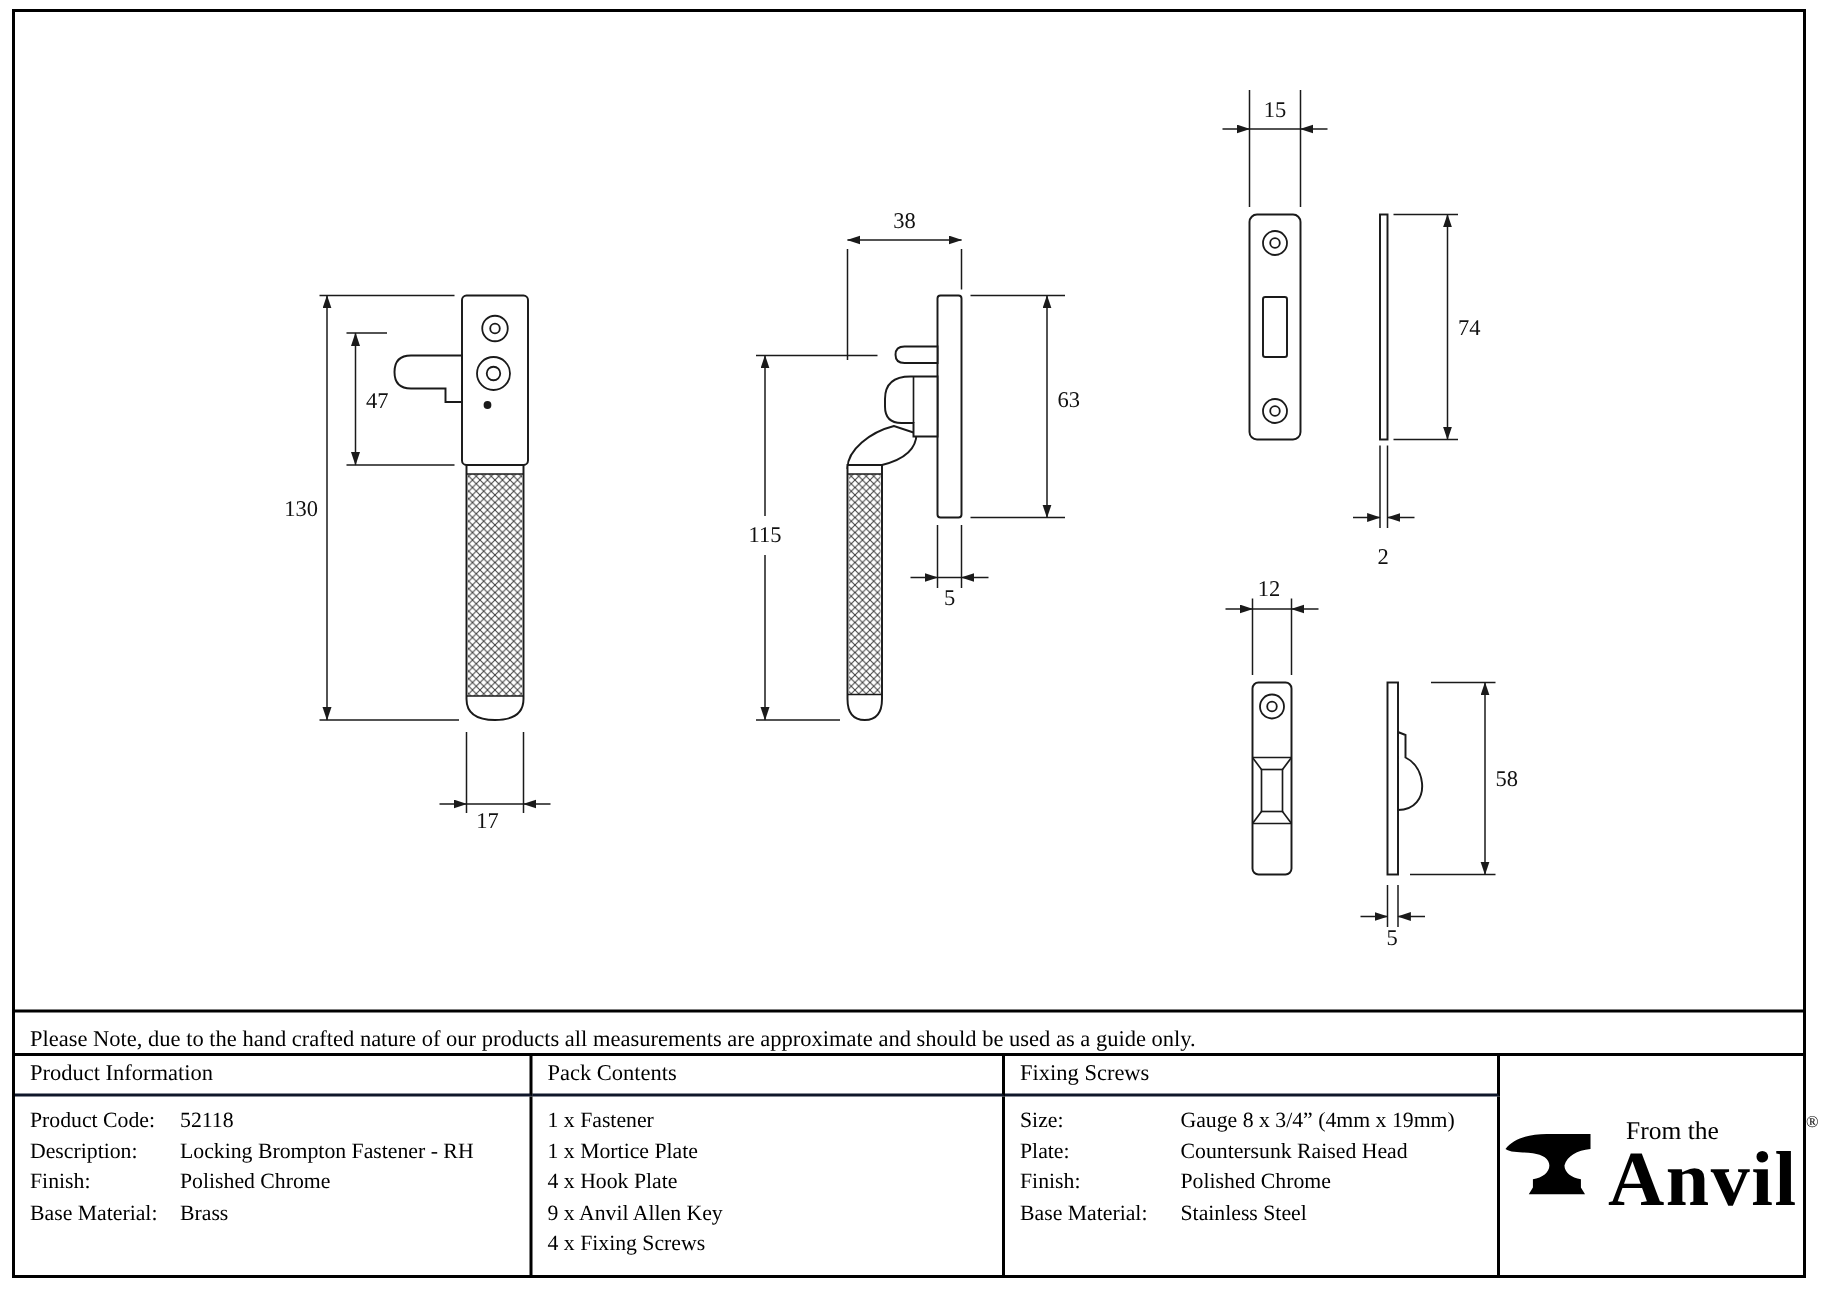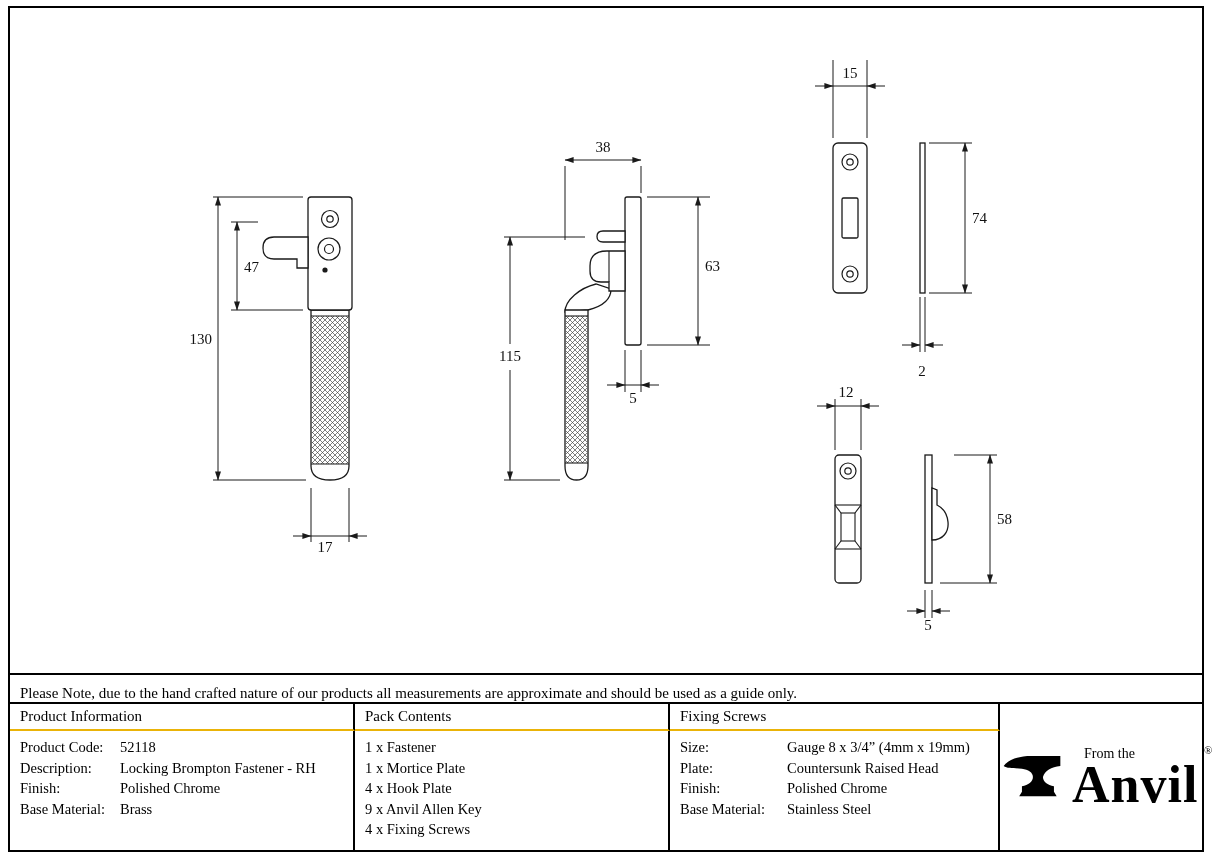--- a/index.html
+++ b/index.html
@@ -19,39 +19,39 @@
     flex:0 0 29px; box-sizing:border-box; border-top:2px solid #000;
     display:flex; align-items:flex-end; padding-left:10px; font-size:15px;
   }
 
   .spec {
     flex:0 0 148px; box-sizing:border-box; border-top:2px solid #000;
     display:grid; grid-template-columns:345px 315px 330px 1fr;
     grid-template-rows:27px auto;
   }
   .hdr {
-    box-sizing:border-box; border-bottom:2px solid #eab308; border-right:2px solid #000;
+    box-sizing:border-box; border-bottom:2px solid #0f172a; border-right:2px solid #000;
     display:flex; align-items:center; padding-left:10px; font-size:15px;
   }
   .bodycell {
     box-sizing:border-box; border-right:2px solid #000;
     padding:6px 6px 0 10px; font-size:14.5px;
   }
   .kv { display:flex; line-height:20.5px; }
   .kv .k { width:100px; flex:0 0 auto; }
   .col3 .kv .k { width:107px; }
   .pack-item { line-height:20.5px; }
 
   .logo-cell {
     grid-column:4; grid-row:1 / span 2;
     display:flex; align-items:center; justify-content:center; gap:8px;
   }
   .anvil-icon { width:64px; height:52px; flex:0 0 auto; }
   .logo-text { position:relative; padding-right:12px; }
-  .logo-tagline { display:block; font-size:14px; margin:0 0 1px 12px; }
+  .logo-tagline { display:block; font-size:17px; margin:0 0 1px 12px; }
   .logo-name { display:block; font-size:52px; font-weight:bold; line-height:0.85; letter-spacing:1px; }
   .logo-reg { position:absolute; top:-2px; right:-2px; font-size:11px; }
 
   
   .part { fill:#fff; stroke:#1a1a1a; stroke-width:1.3; }
   .partline { stroke:#1a1a1a; stroke-width:1.1; fill:none; }
   .hole { fill:none; stroke:#1a1a1a; stroke-width:1.2; }
   .dline { stroke:#1a1a1a; stroke-width:1; fill:none; }
   .dtext { font-family:"Liberation Serif", serif; font-size:15px; fill:#111; }
 </style>

